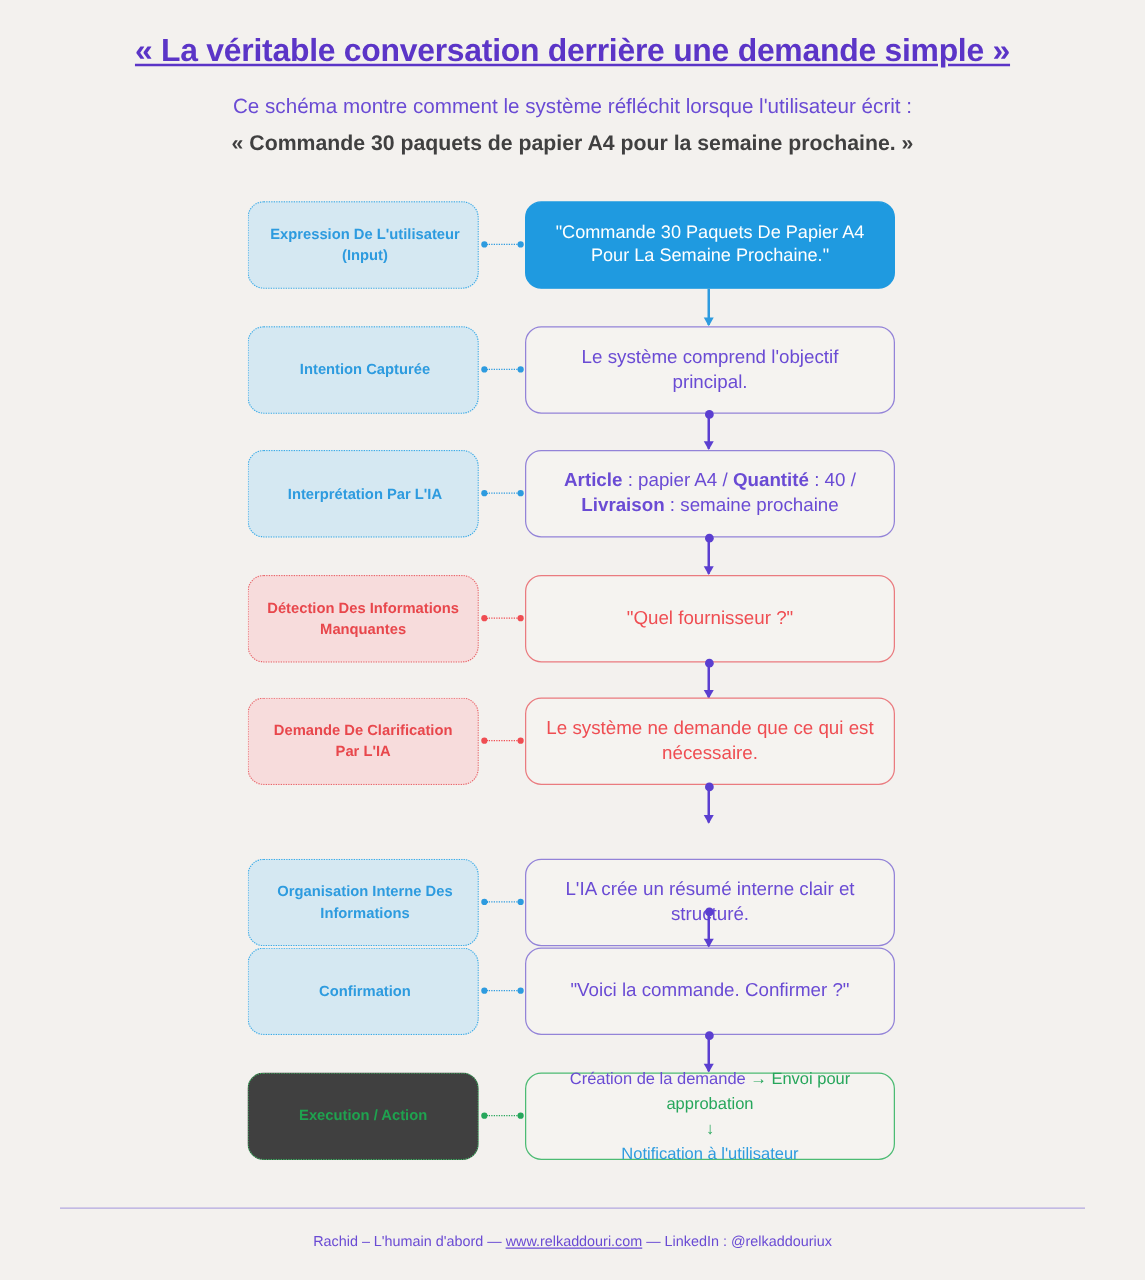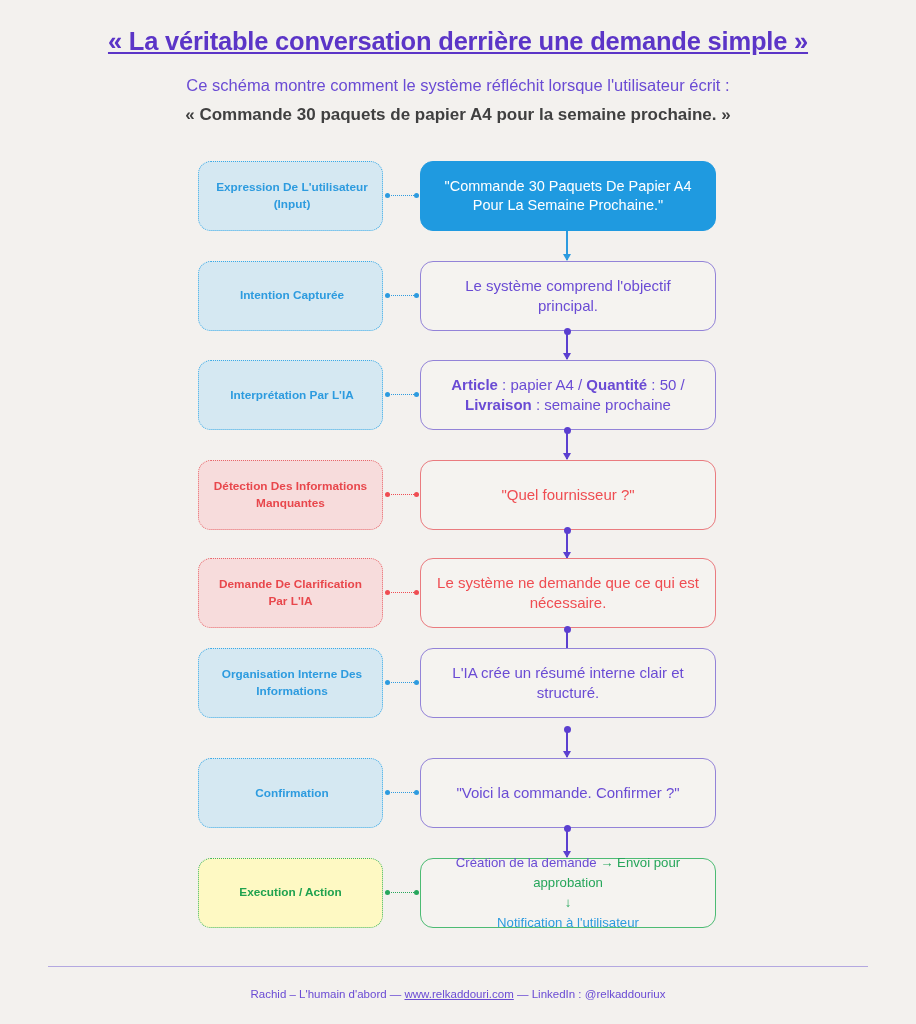--- a/index.html
+++ b/index.html
@@ -80,21 +80,21 @@
     border: 1.6px dotted #3aaae6;
     color: #2d9bdf;
     padding-left: 13px;
   }
   .label-box.red {
     background: #f7dcdc;
     border: 1.6px dotted #e8666a;
     color: #e8474c;
   }
   .label-box.green {
-    background: #fef9c3;
+    background: #404040;
     border: 1.6px dotted #3bb561;
     color: #1fa24f;
   }
 
   
   .content-box {
     position: absolute;
     left: 420px;
     top: 0;
     width: 296px;
@@ -258,21 +258,21 @@
       <span class="arrow"></span>
     </div>
     <div class="row" style="top: 214px;">
       <div class="label-box blue">Interprétation Par L'IA</div>
       <div class="h-conn blue">
         <span class="dot l"></span>
         <span class="line"></span>
         <span class="dot r"></span>
       </div>
       <div class="content-box purple">
-        <div><span class="bold">Article</span><span> : papier A4 / </span><span class="bold">Quantité</span><span> : 50 / </span><span class="bold">Livraison</span><span> : semaine prochaine</span></div>
+        <div><span class="bold">Article</span><span> : papier A4 / </span><span class="bold">Quantité</span><span> : 40 / </span><span class="bold">Livraison</span><span> : semaine prochaine</span></div>
       </div>
     </div>
     <div class="v-conn purple" style="top: 284px; height: 28.5px;">
       <span class="sdot"></span>
       <span class="stem"></span>
       <span class="arrow"></span>
     </div>
     <div class="row" style="top: 313.5px;">
       <div class="label-box red">Détection Des Informations Manquantes</div>
       <div class="h-conn red">
@@ -294,21 +294,21 @@
         <span class="line"></span>
         <span class="dot r"></span>
       </div>
       <div class="content-box red">Le système ne demande que ce qui est nécessaire.</div>
     </div>
     <div class="v-conn purple" style="top: 483px; height: 28.5px;">
       <span class="sdot"></span>
       <span class="stem"></span>
       <span class="arrow"></span>
     </div>
-    <div class="row" style="top: 502px;">
+    <div class="row" style="top: 541px;">
       <div class="label-box blue">Organisation Interne Des Informations</div>
       <div class="h-conn blue">
         <span class="dot l"></span>
         <span class="line"></span>
         <span class="dot r"></span>
       </div>
       <div class="content-box purple">L'IA crée un résumé interne clair et structuré.</div>
     </div>
     <div class="v-conn purple" style="top: 582.5px; height: 28.5px;">
       <span class="sdot"></span>

